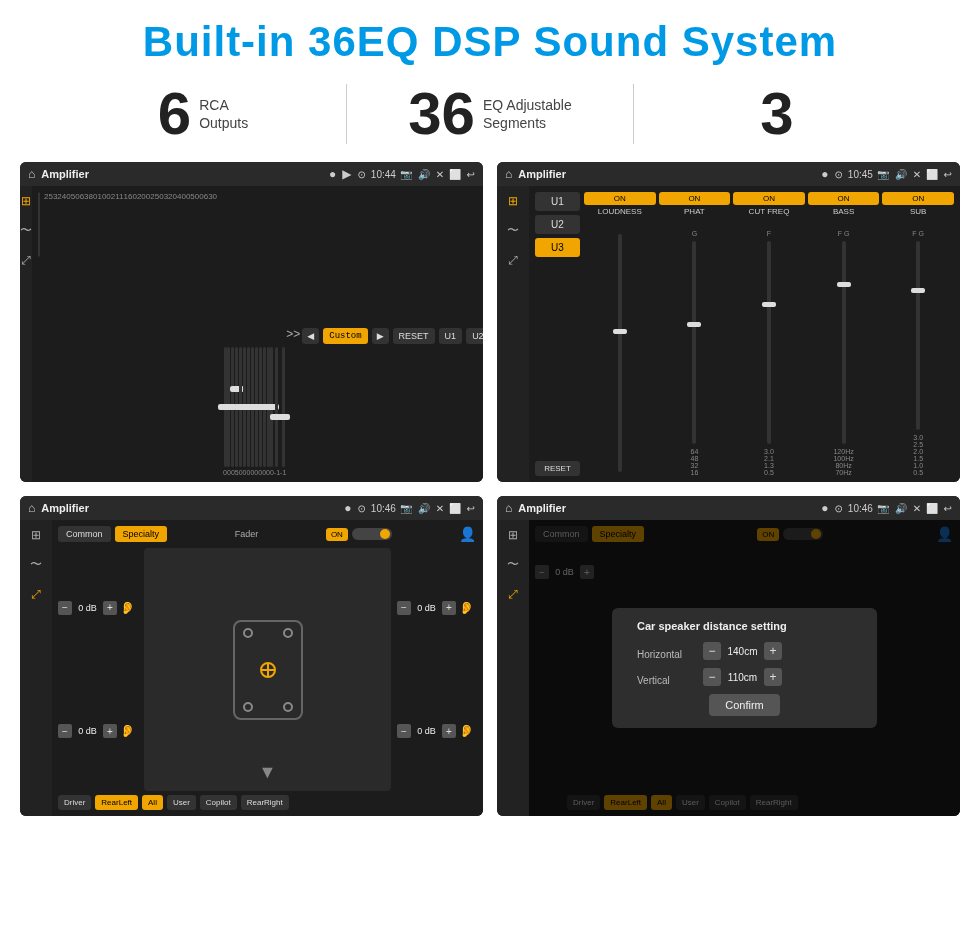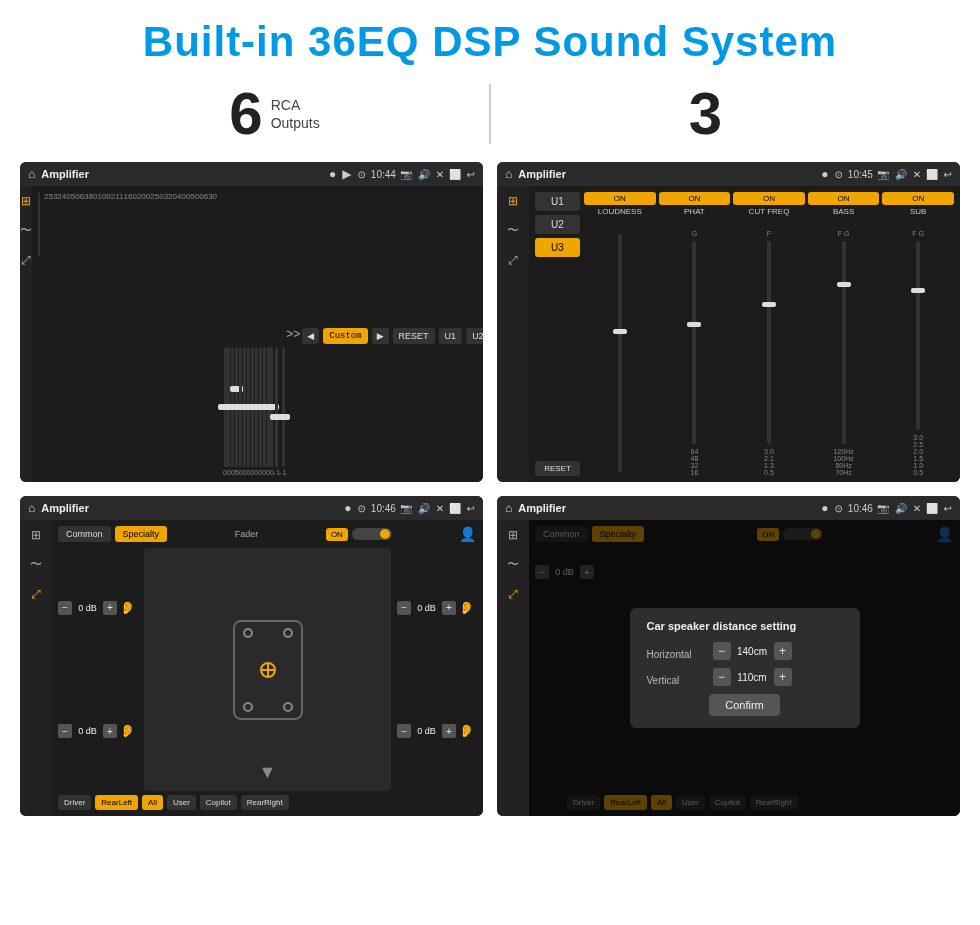--- a/index.html
+++ b/index.html
@@ -467,22 +467,22 @@
       inset: 0;
       background: rgba(0,0,0,0.6);
       display: flex;
       align-items: center;
       justify-content: center;
       z-index: 10;
     }
     .dialog-box {
       background: #2e2e2e;
       border-radius: 6px;
-      padding: 12px 17px;
-      width: 230px;
+      padding: 12px 25px;
+      width: 265px;
     }
     .dialog-title {
       font-size: 11px;
       color: #eee;
       margin-bottom: 10px;
       font-weight: bold;
     }
     .dialog-row {
       display: flex;
       align-items: flex-end;
@@ -533,20 +533,24 @@
 <div class="header">
   <h1>Built-in 36EQ DSP Sound System</h1>
 </div>
 
 <div class="stats-row">
   <div class="stat-item">
     <span class="stat-number">6</span>
     <span class="stat-text">RCA<br>Outputs</span>
   </div>
   <div class="stat-divider"></div>
+  <div class="stat-item">
+    <span class="stat-number">36</span>
+    <span class="stat-text">EQ Adjustable<br>Segments</span>
+  </div>
   <div class="stat-divider"></div>
   <div class="stat-item">
     <span class="stat-number">3</span>
   </div>
 </div>
 
 <div class="screens-grid">
 
   <div class="screen">
     <div class="screen-topbar">

